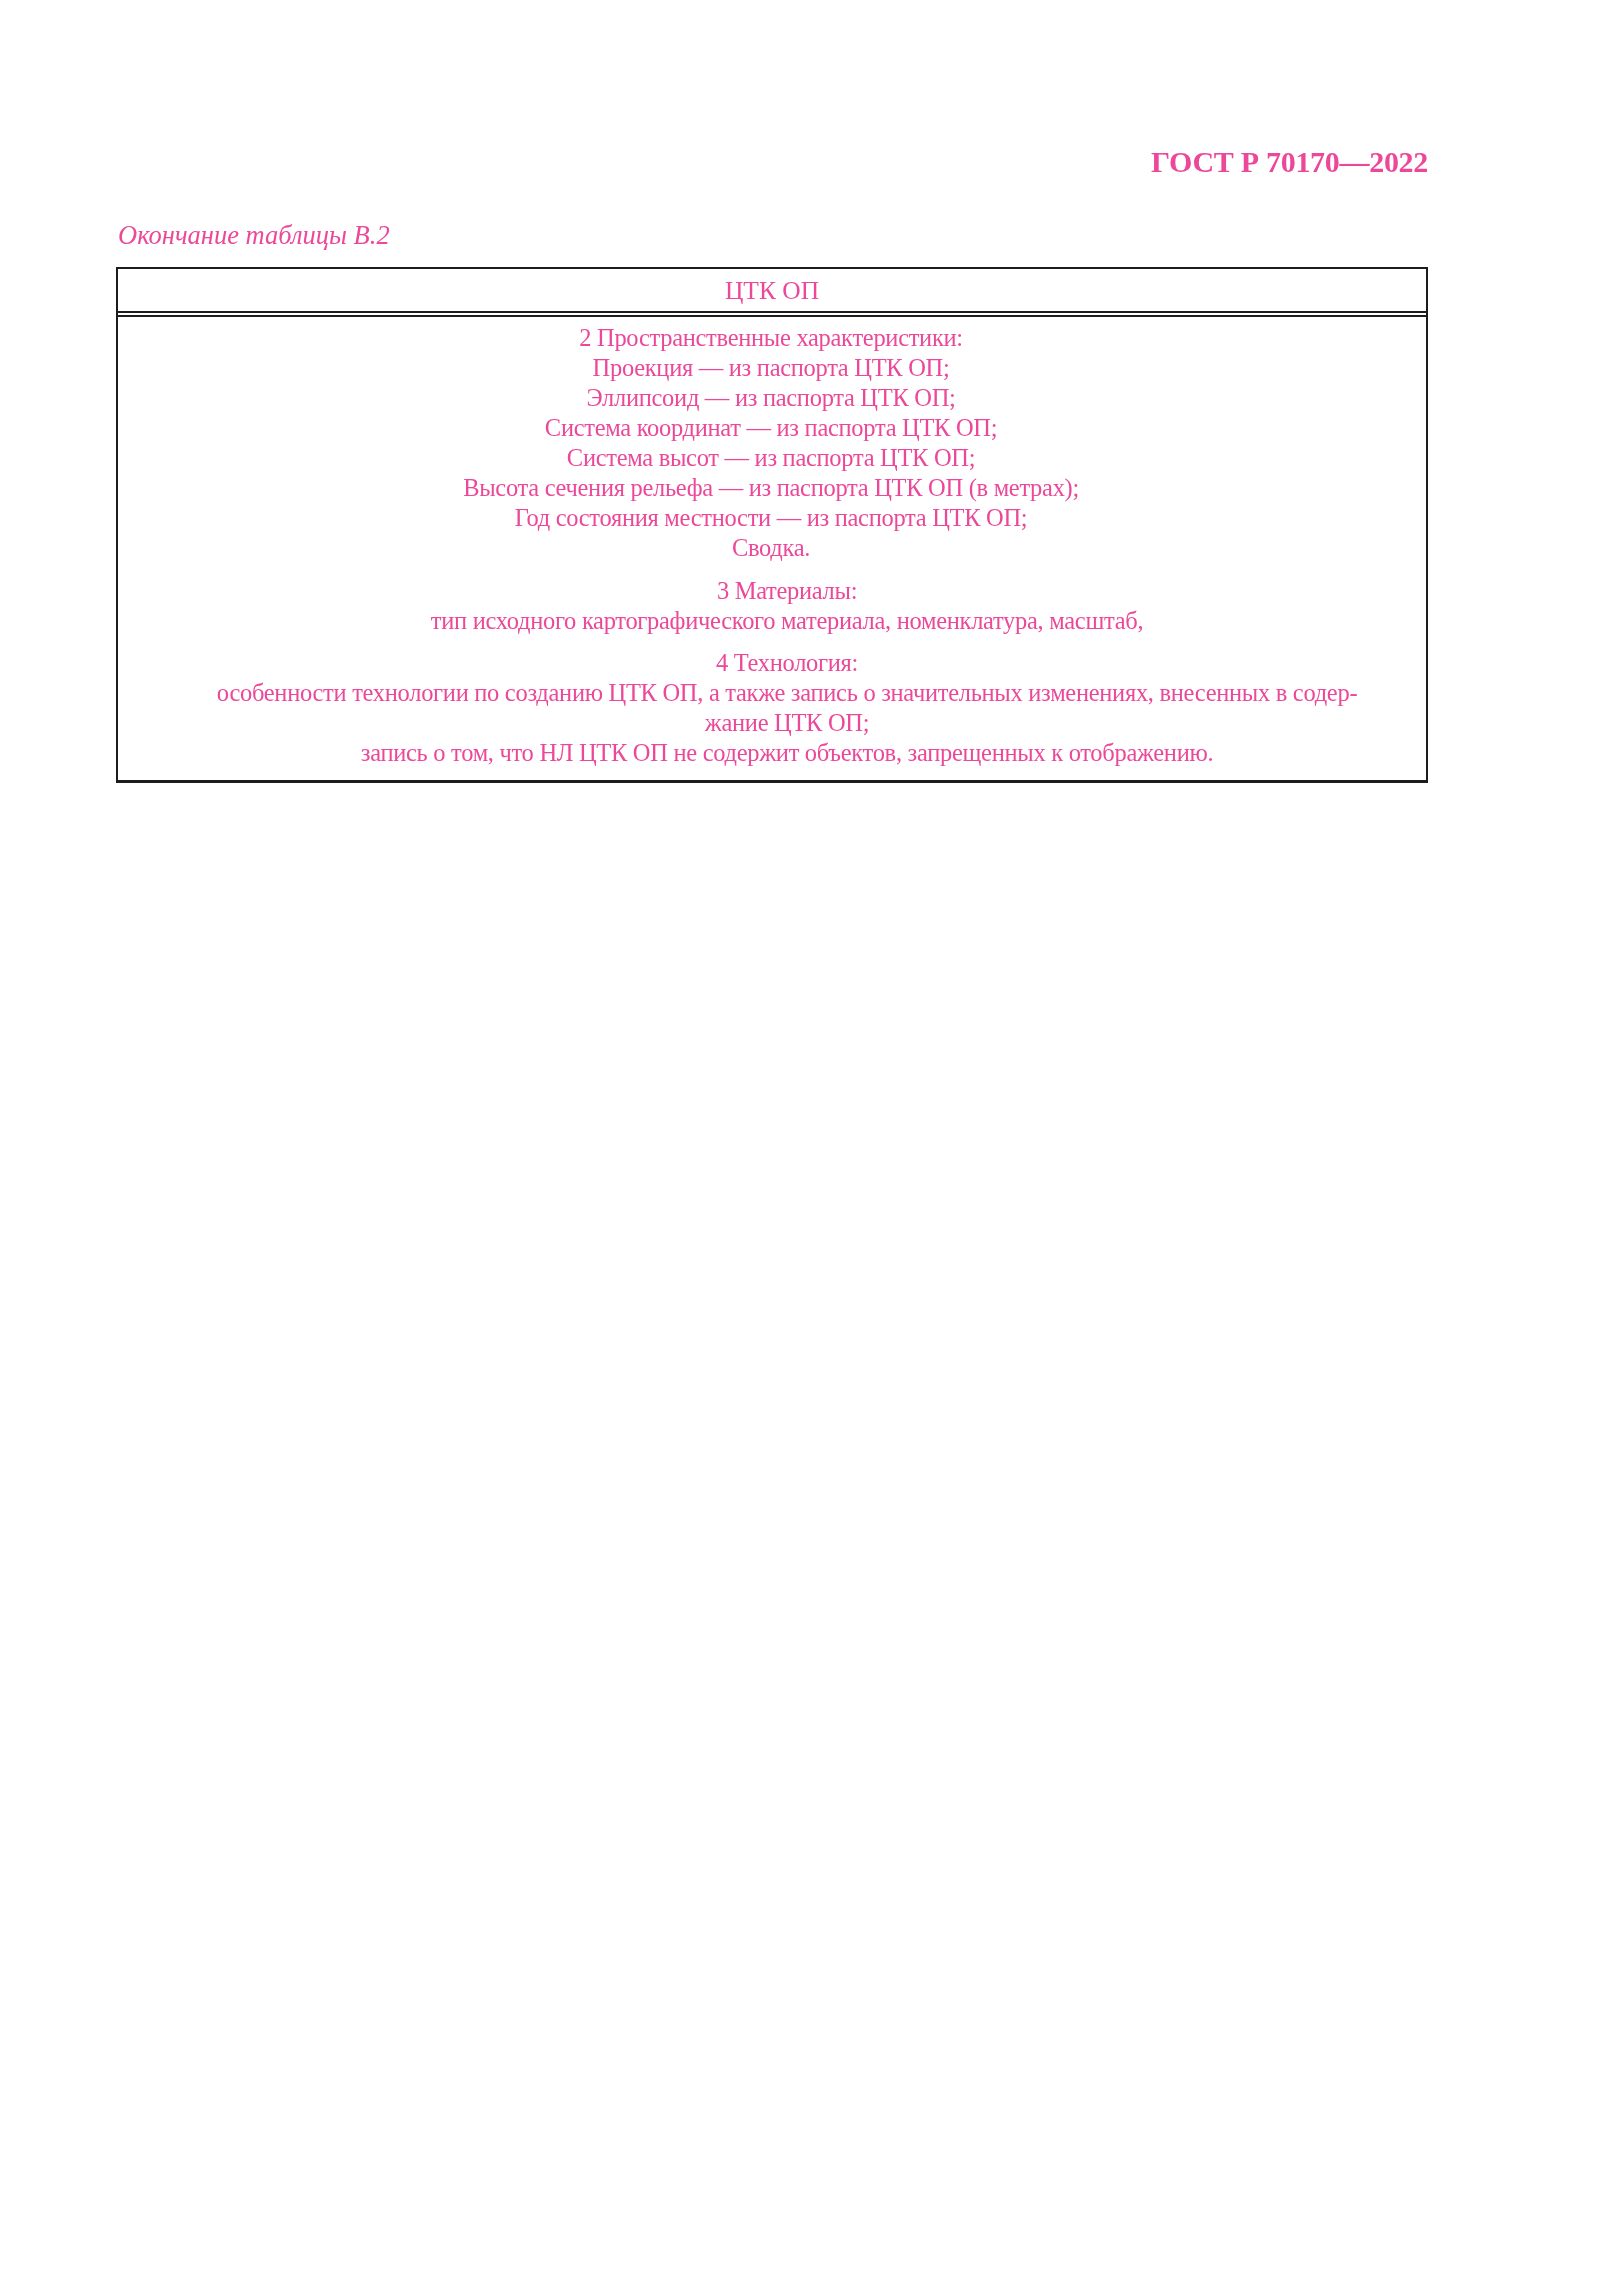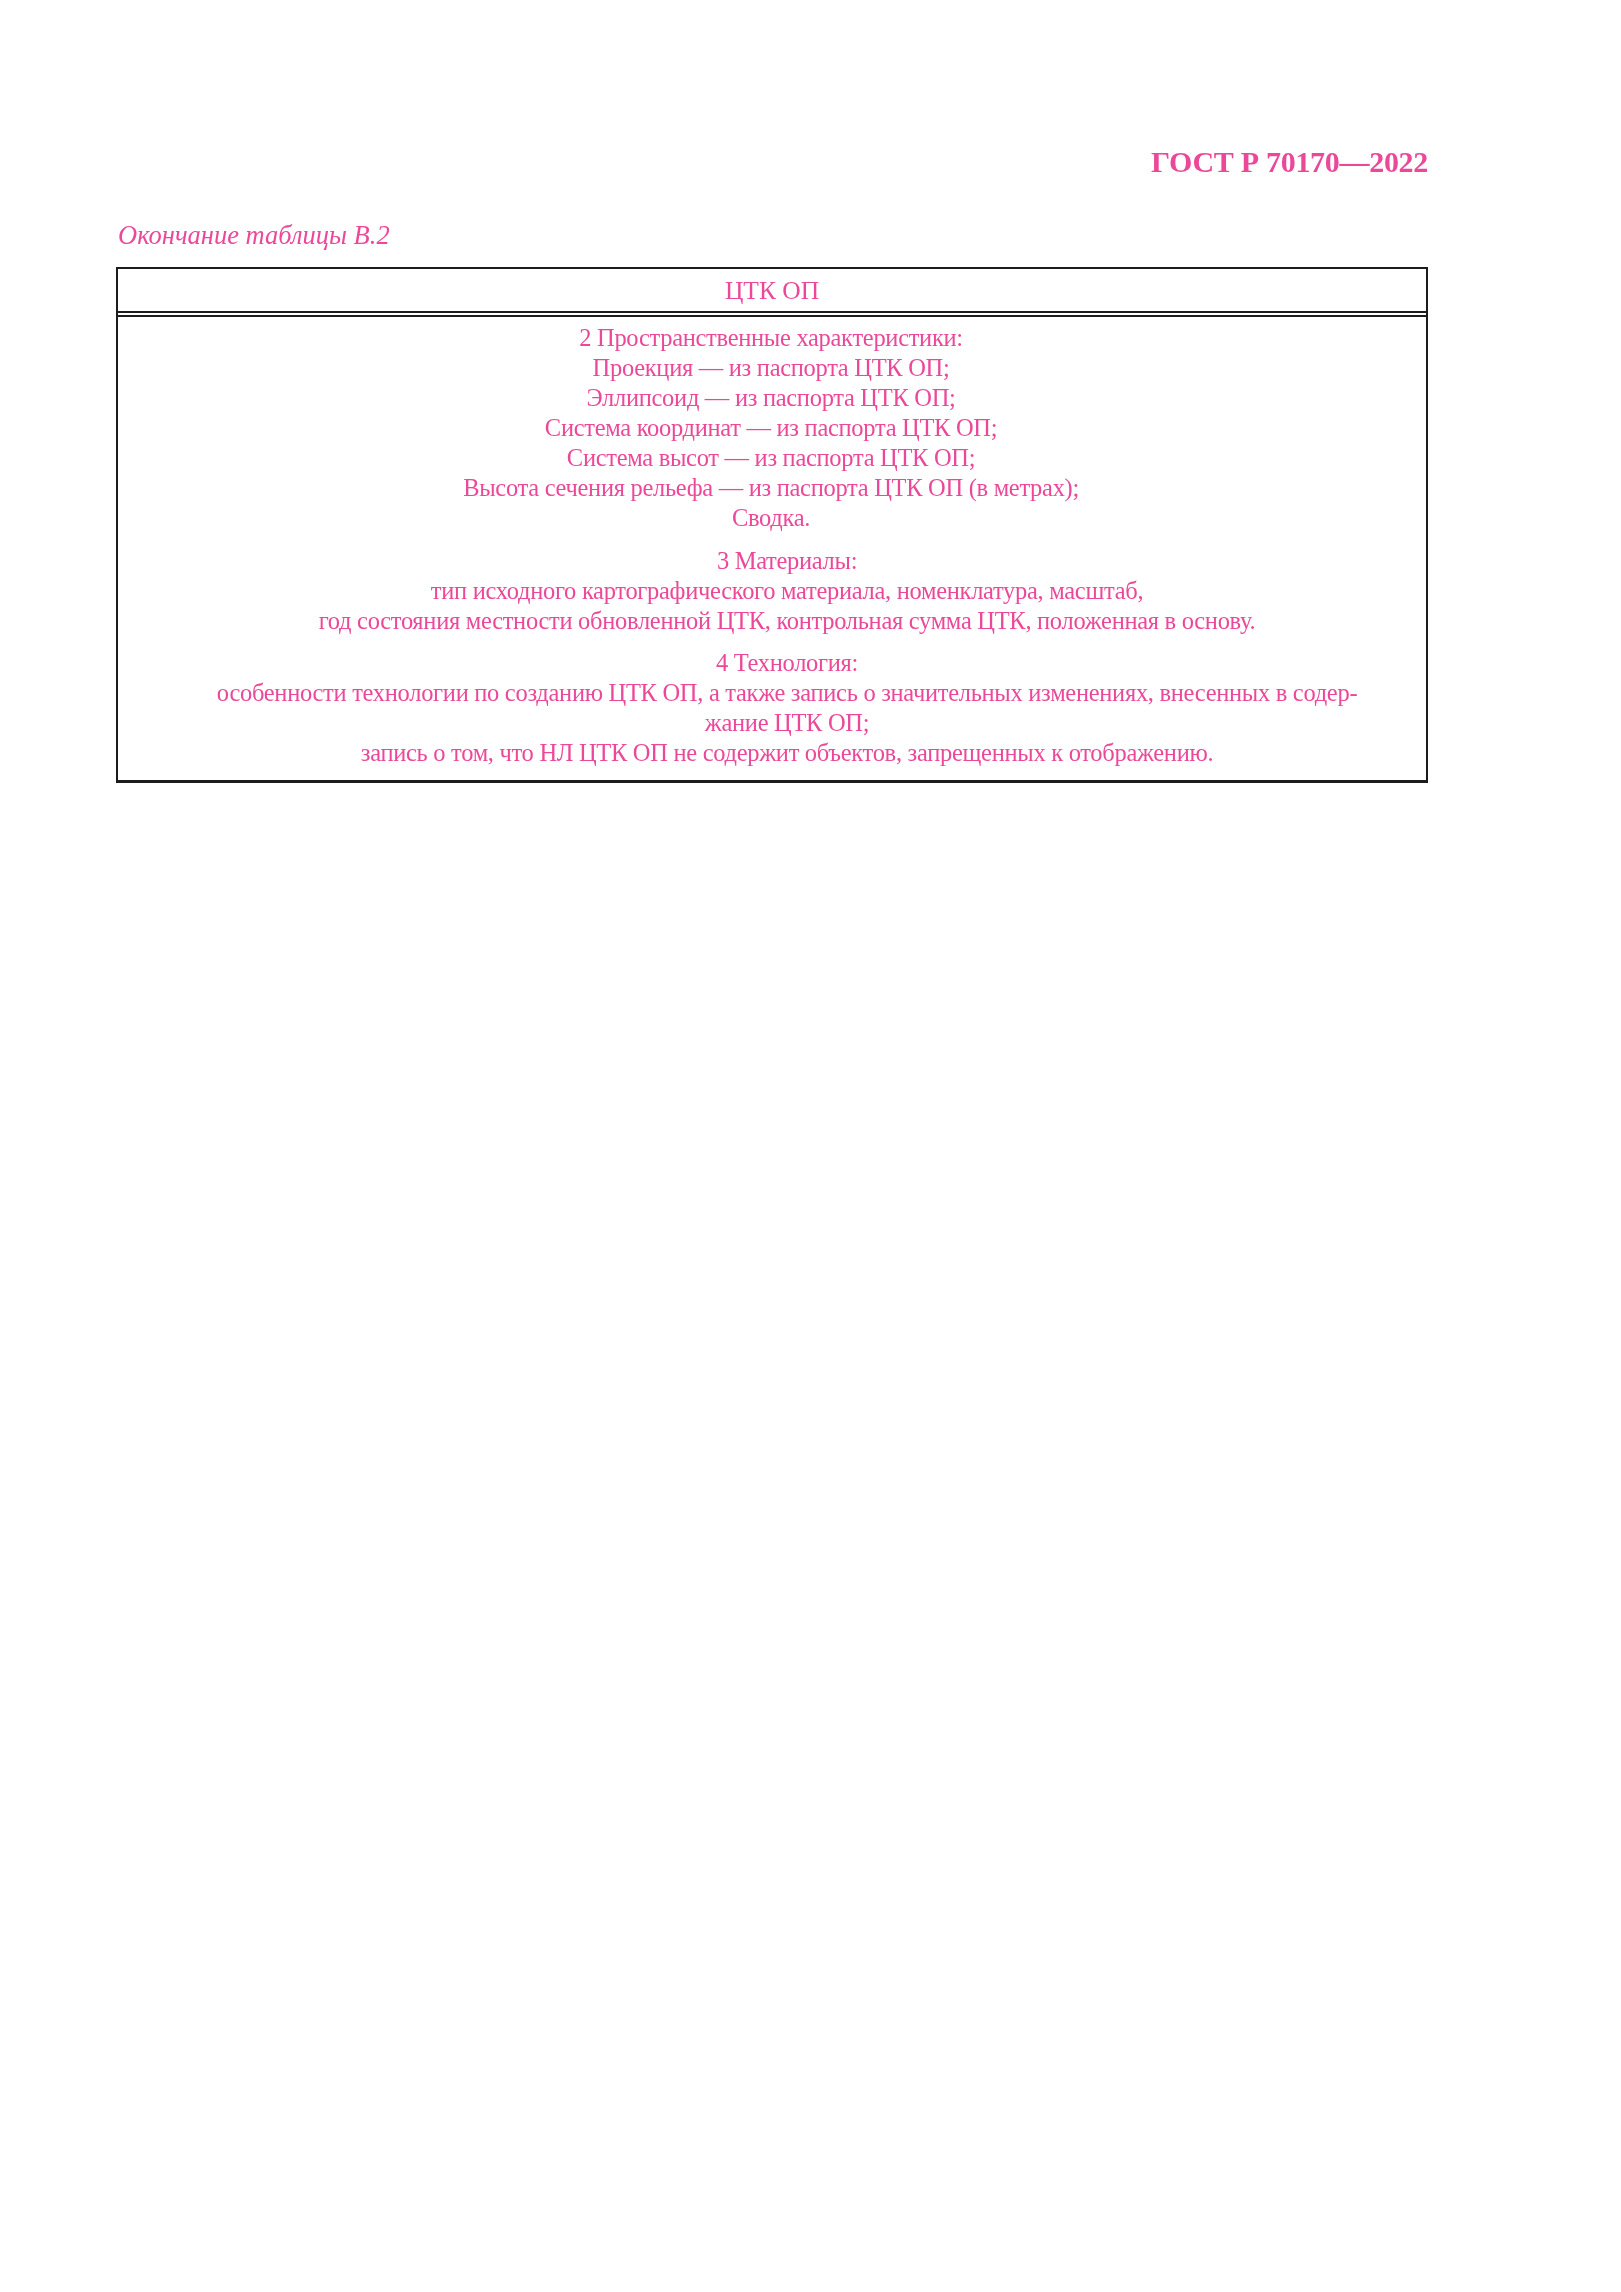--- a/index.html
+++ b/index.html
@@ -82,27 +82,27 @@
 
     <div class="table-body-cell">
 
       <div class="text-section">
         <div class="text-line">2 Пространственные характеристики:</div>
         <div class="text-line">Проекция — из паспорта ЦТК ОП;</div>
         <div class="text-line">Эллипсоид — из паспорта ЦТК ОП;</div>
         <div class="text-line">Система координат — из паспорта ЦТК ОП;</div>
         <div class="text-line">Система высот — из паспорта ЦТК ОП;</div>
         <div class="text-line">Высота сечения рельефа — из паспорта ЦТК ОП (в метрах);</div>
+        <div class="text-line">Год состояния местности — из паспорта ЦТК ОП;</div>
         <div class="text-line">Сводка.</div>
       </div>
 
       <div class="text-section">
         <div class="text-line">3 Материалы:</div>
         <div class="text-line">тип исходного картографического материала, номенклатура, масштаб,</div>
-        <div class="text-line">год состояния местности обновленной ЦТК, контрольная сумма ЦТК, положенная в основу.</div>
       </div>
 
       <div class="text-section">
         <div class="text-line">4 Технология:</div>
         <div class="text-line">особенности технологии по созданию ЦТК ОП, а также запись о значительных изменениях, внесенных в содер-</div>
         <div class="text-line">жание ЦТК ОП;</div>
         <div class="text-line">запись о том, что НЛ ЦТК ОП не содержит объектов, запрещенных к отображению.</div>
       </div>
 
 

